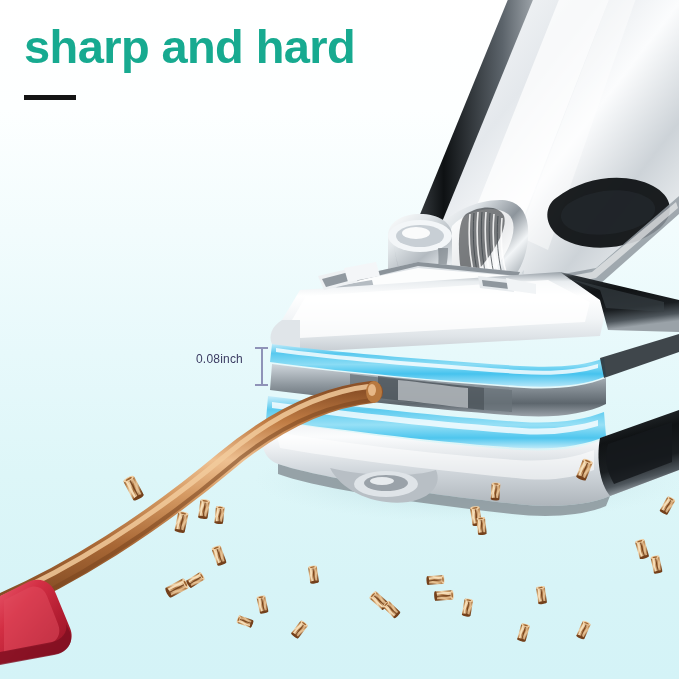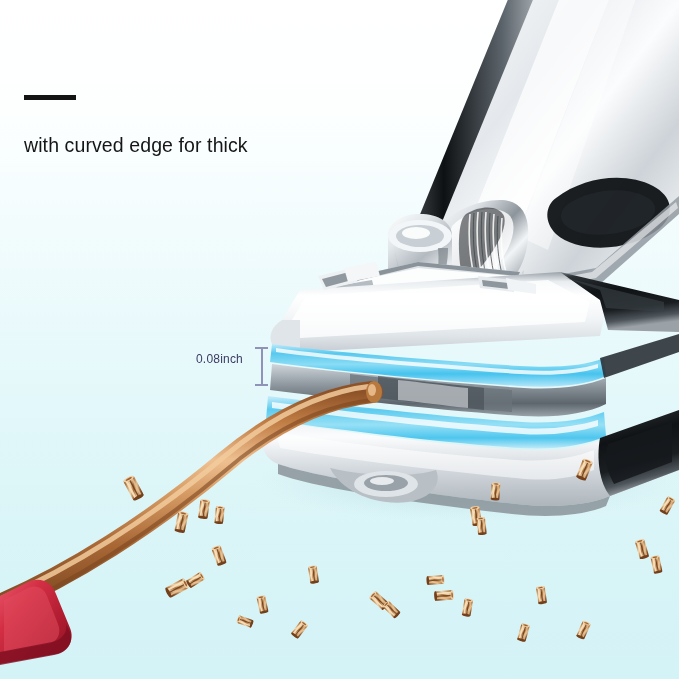--- a/index.html
+++ b/index.html
@@ -625,25 +625,25 @@
           <ellipse cx="10" cy="3.4" rx="4.6" ry="1.3" fill="#9c6330"></ellipse>
           <ellipse cx="10" cy="31" rx="8" ry="2.4" fill="#74401b"></ellipse>
         </svg></div>
     </div>
 
   <div class="dim-label">0.08inch</div>
   <div class="dim-line"></div>
   <div class="dim-cap top"></div>
   <div class="dim-cap bot"></div>
 
+  <div class="headline">sharp and hard</div>
 
   <div class="rule"></div>
 
   <div class="body-copy">
-    <div>with curved edge for thick</div>
   </div>
 
 </div>
 
 <svg width="0" height="0" style="position: absolute;">
     <defs>
       <linearGradient id="gChip" x1="0" y1="0" x2="1" y2="1">
         <stop offset="0%" stop-color="#6d3c18"></stop>
         <stop offset="16%" stop-color="#c08a51"></stop>
         <stop offset="34%" stop-color="#f2d6ae"></stop>

